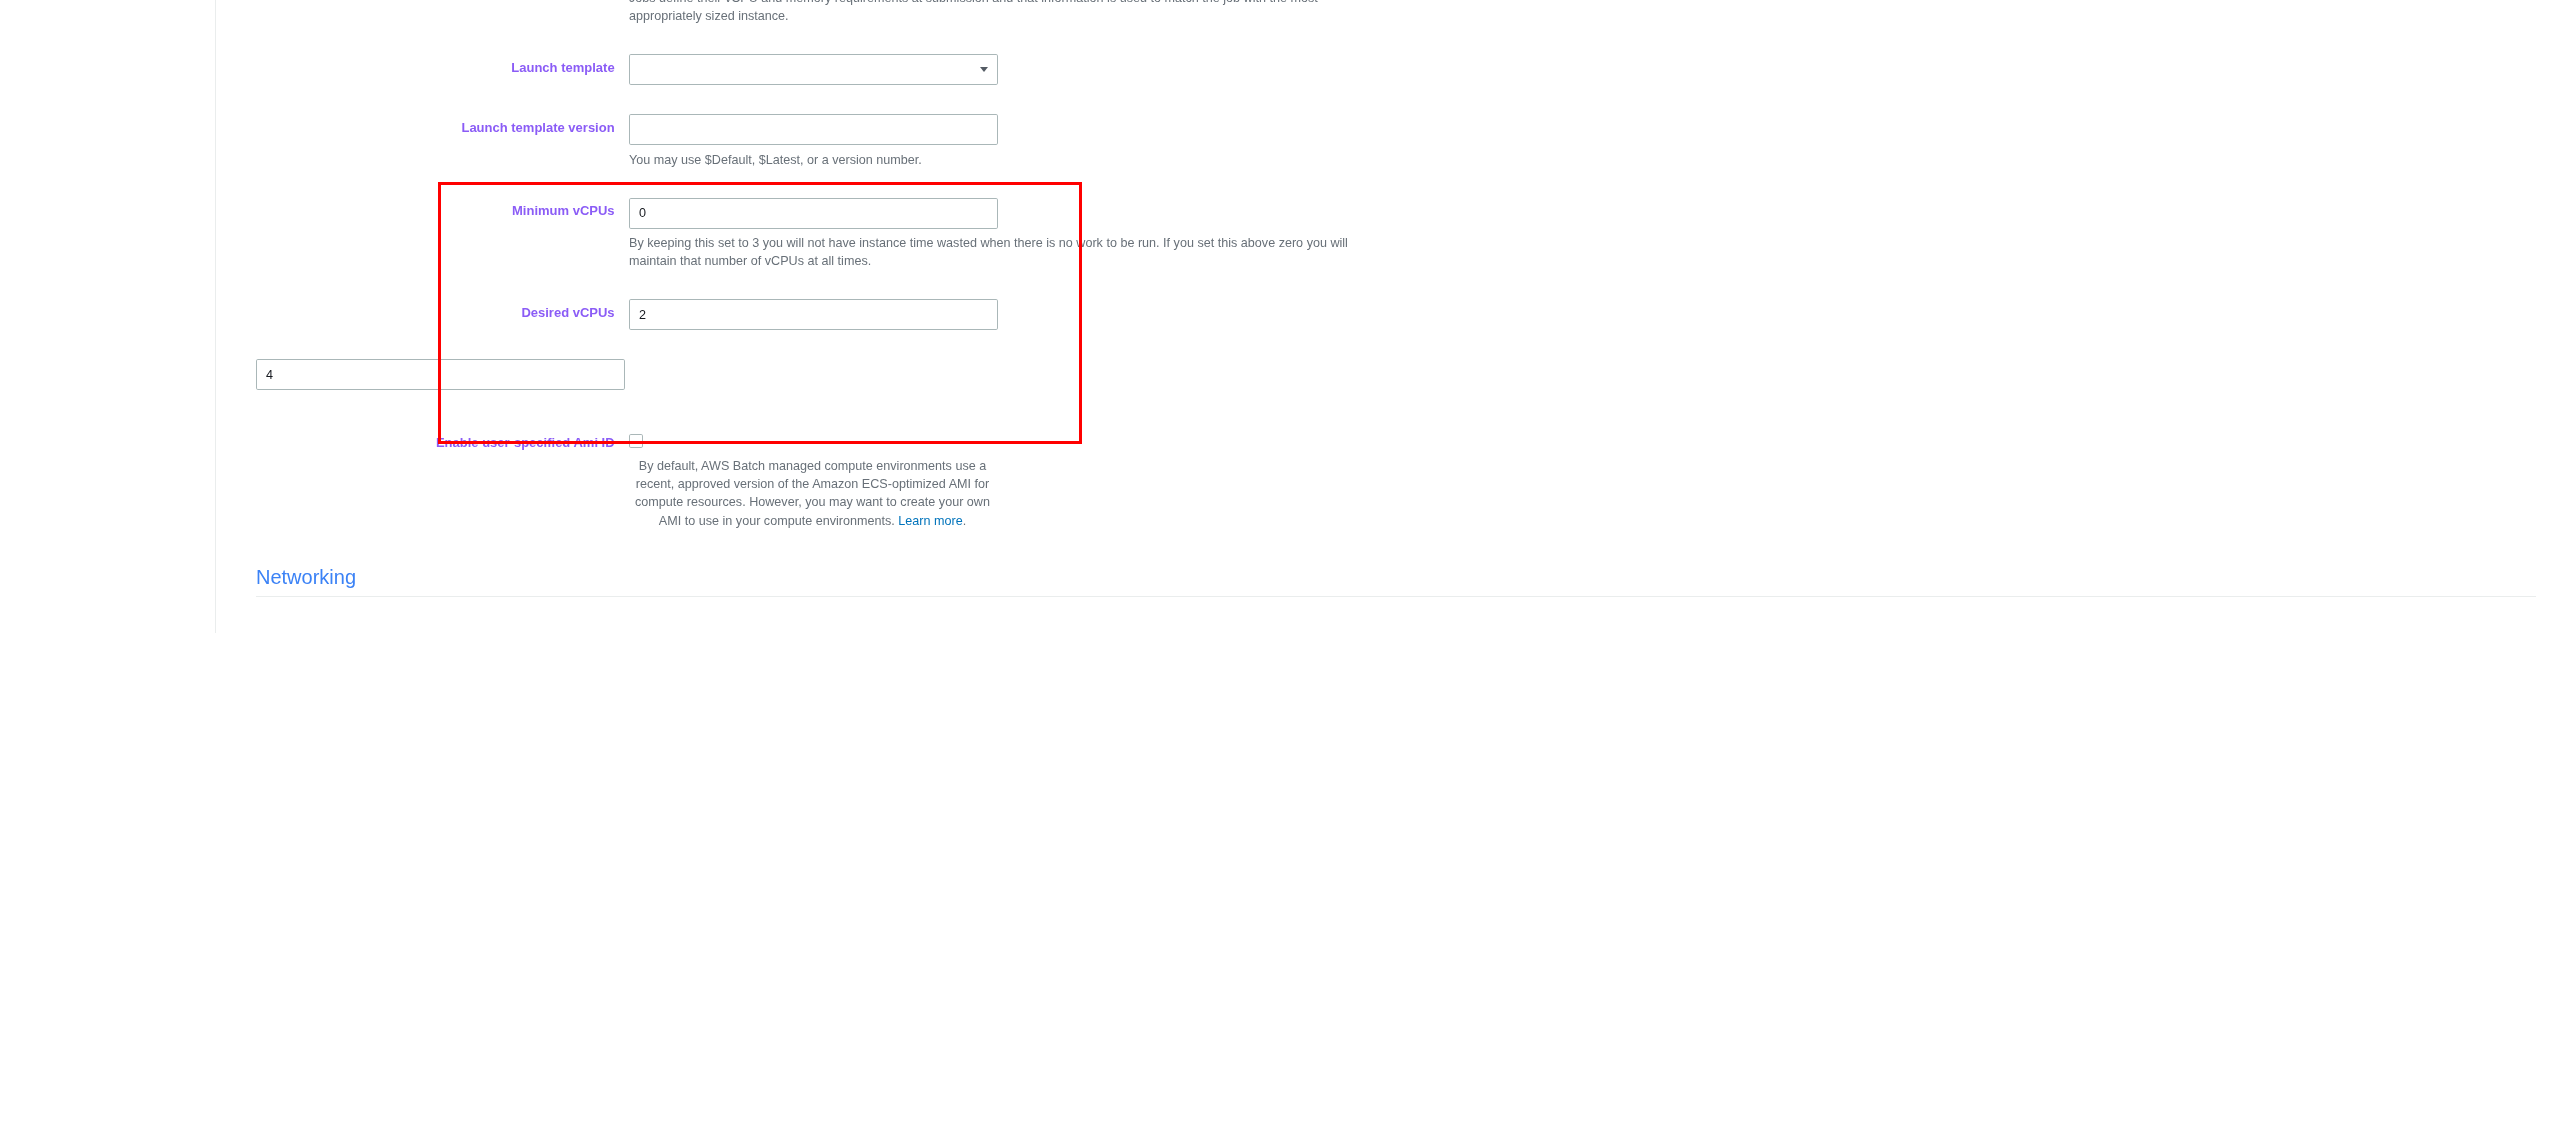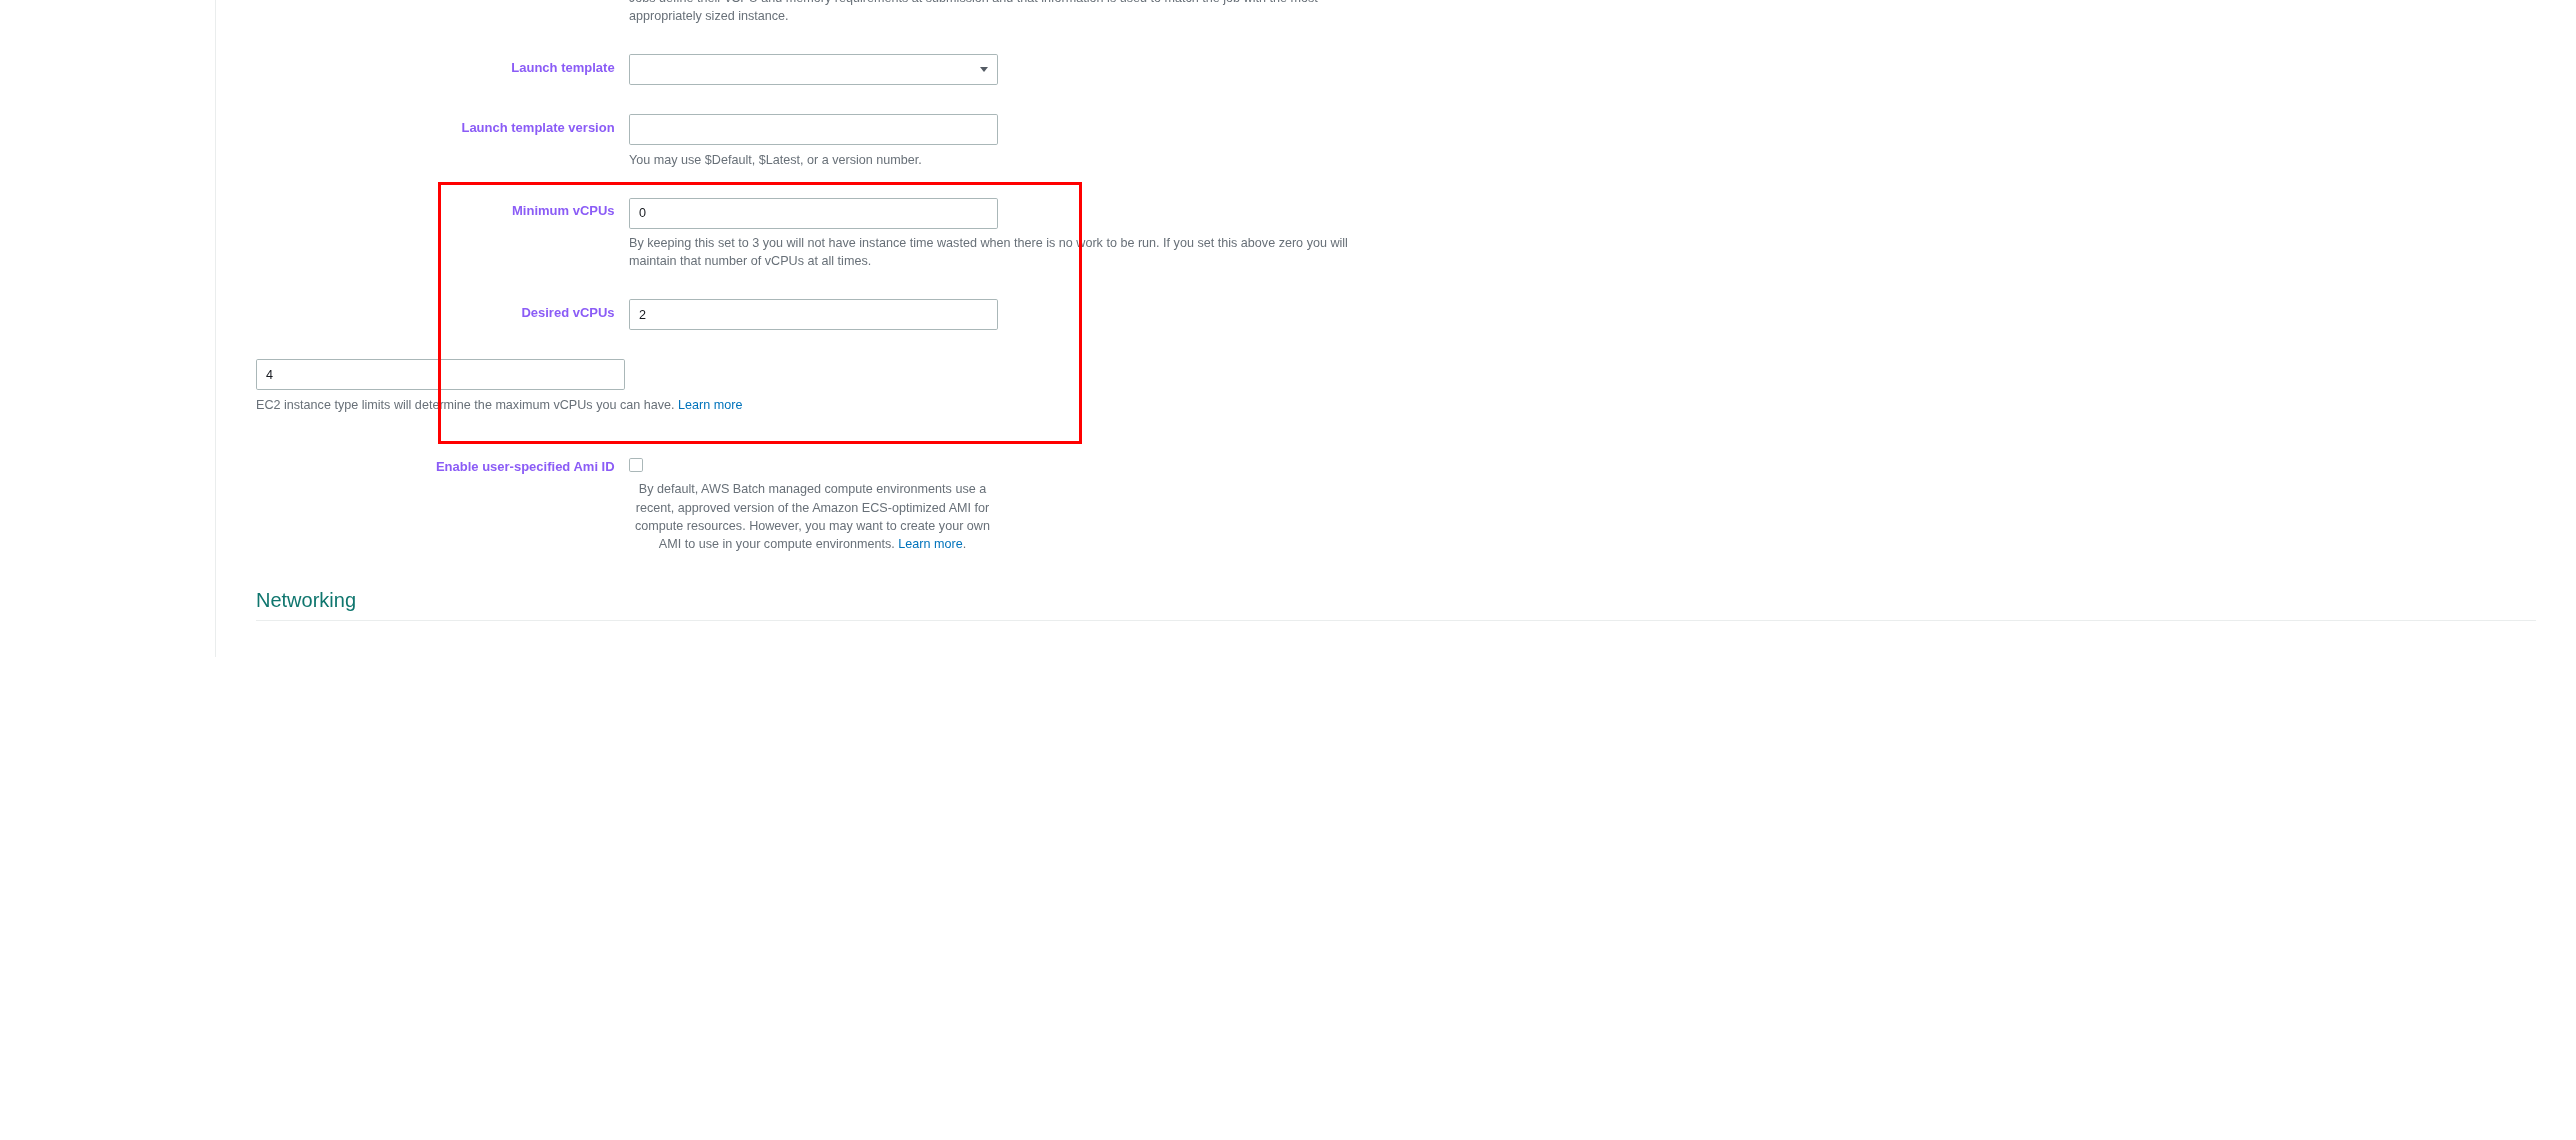--- a/index.html
+++ b/index.html
@@ -97,21 +97,21 @@
       border: 3.6px solid #ff0000;
       padding: 3.6px 0;
       margin-left: -5.4px;
       width: 644px;
       position: absolute;
       pointer-events: none;
     }
     .section-header {
       font-size: 20px;
       font-weight: 400;
-      color: #0f766e;
+      color: #3b82f6;
       margin-top: 21.6px;
       padding-bottom: 7.2px;
       border-bottom: 0.9px solid #eaeded;
     }
     .relative-container {
       position: relative;
     }
   </style>
 </head>
 <body>
@@ -158,23 +158,20 @@
       <div class="form-row">
         <div class="form-label">Desired vCPUs</div>
         <div class="form-control-wrap">
           <input class="form-input" type="text" value="2" style="">
         </div>
       </div>
 
       <div class="form-row">
         <div class="form-control-wrap">
           <input class="form-input" type="text" value="4" style="">
-          <div class="help-text">
-            <span>EC2 instance type limits will determine the maximum vCPUs you can have. </span><a class="learn-more">Learn more</a>
-          </div>
         </div>
       </div>
     </div>
 
     <div class="form-row" style="padding-top:25px;">
       <div class="form-label">Enable user-specified Ami ID</div>
       <div class="form-control-wrap">
         <span class="checkbox"></span>
         <div class="help-text" style="max-width:367px;text-align:center;">
           <span>By default, AWS Batch managed compute environments use a recent, approved version of the Amazon ECS-optimized AMI for compute resources. However, you may want to create your own AMI to use in your compute environments. </span><a class="learn-more">Learn more</a><span>.</span>

